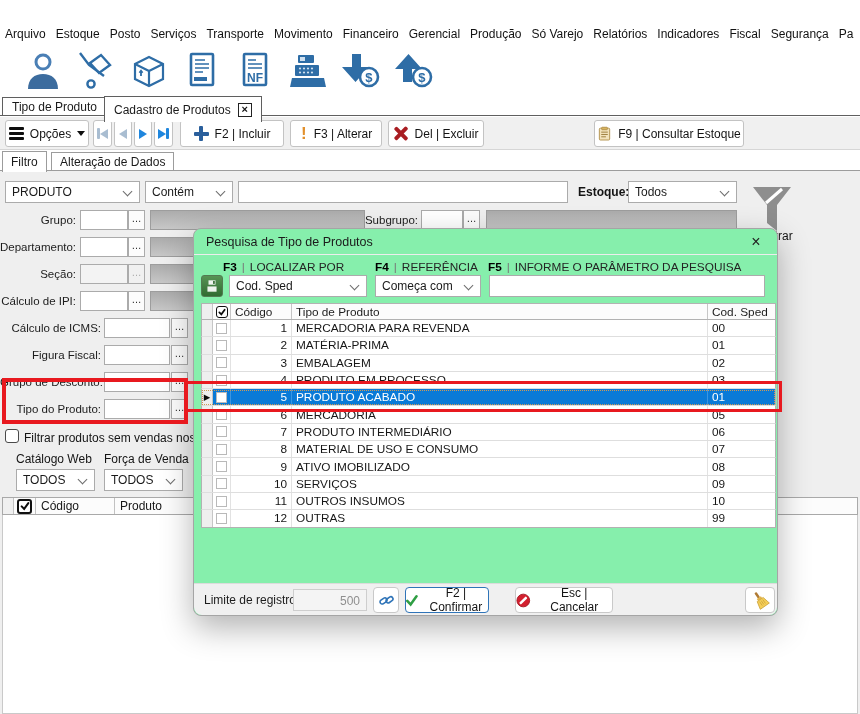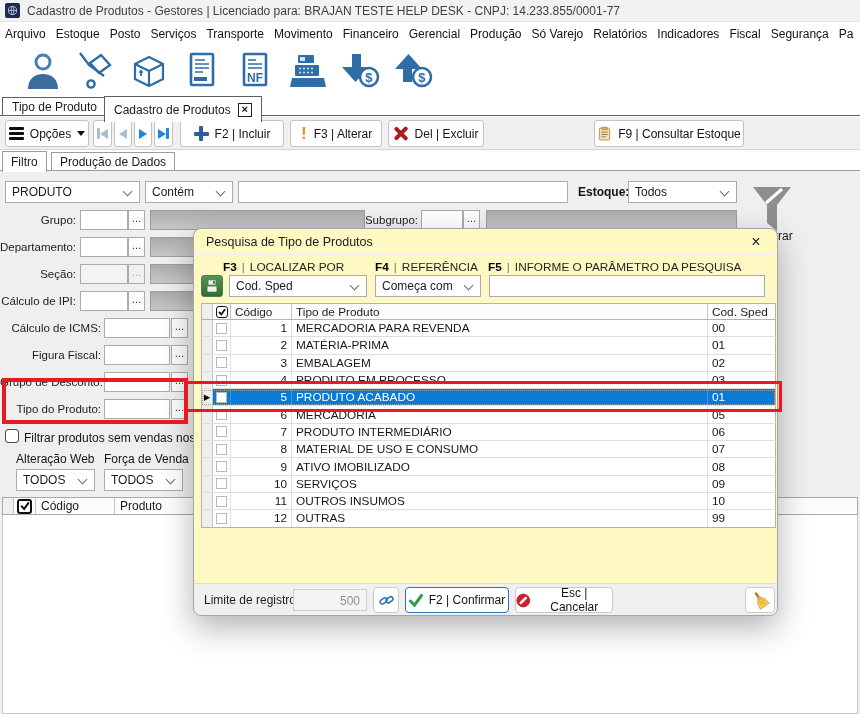--- a/index.html
+++ b/index.html
@@ -61,21 +61,21 @@
 .cb{position:absolute;width:14px;height:14px;border:1.5px solid #4a4a4a;border-radius:3px;background:#fff;cursor:pointer;}
 .bigchk{width:15px;height:15px;border:2px solid #101010;border-radius:3px;background:#fff;display:flex;align-items:center;justify-content:center;cursor:pointer;flex:none;}
 .funnel{position:absolute;left:752px;top:186px;width:40px;height:48px;cursor:pointer;}
 .rhead{position:absolute;top:497px;left:2px;width:856px;height:18px;background:#fcfcfc;border:1px solid #a9a9a9;display:flex;align-items:stretch;font-size:12px;color:#161616;}
 .rh-ind{width:11px;background:#f0f0f0;border-right:1px solid #c2c2c2;}
 .rh-chk{width:22px;display:flex;align-items:center;justify-content:center;border-right:1px solid #c2c2c2;}
 .rh-cod{width:79px;display:flex;align-items:center;padding-left:5px;border-right:1px solid #c2c2c2;}
 .rh-prod{flex:1;display:flex;align-items:center;padding-left:5px;}
 .rbody{position:absolute;top:515px;left:2px;width:856px;height:199px;background:#fff;border:1px solid #c9c9c9;border-top:none;}
 
-.dialog{position:absolute;left:193px;top:228px;width:585px;height:388px;background:#fef9c3;border:1px solid #a5a5a5;border-radius:8px;box-shadow:0 12px 32px rgba(0,0,0,.30);z-index:10;font-size:12px;}
+.dialog{position:absolute;left:193px;top:228px;width:585px;height:388px;background:#86efac;border:1px solid #a5a5a5;border-radius:8px;box-shadow:0 12px 32px rgba(0,0,0,.30);z-index:10;font-size:12px;}
 .dlg-titlebar{position:absolute;top:0;left:0;right:0;height:26px;border-bottom:1px solid #ededed;border-radius:8px 8px 0 0;}
 .dlg-title{position:absolute;left:12px;top:6px;font-size:12.5px;color:#1b1b1b;}
 .dlg-close{position:absolute;right:10px;top:3px;width:22px;height:20px;display:flex;align-items:center;justify-content:center;font-size:16px;color:#222;cursor:pointer;background:none;border:none;}
 .dlg-lab{position:absolute;top:31px;font-size:11.8px;color:#242424;white-space:nowrap;}
 .dlg-lab b{color:#000;}
 .pipe{margin:0 5px;color:#777;}
 .disk{position:absolute;left:7px;top:46px;width:22px;height:22px;border:1px solid #527a52;border-radius:3px;background:linear-gradient(180deg,#579355,#316b31);display:flex;align-items:center;justify-content:center;cursor:pointer;}
 .dtable{position:absolute;left:7px;top:74px;width:575px;}
 .dhead{display:flex;height:17px;border:1px solid #b2b2b2;background:#fcfcfc;font-size:11.8px;color:#1d1d1d;}
 .dhead>div{display:flex;align-items:center;}
@@ -104,29 +104,20 @@
 
 .ann{position:absolute;border:4px solid #e8191f;z-index:20;pointer-events:none;}
 #annA{left:2px;top:378px;width:186px;height:46px;}
 #annB{left:184px;top:381px;width:598px;height:31px;border-width:3px;}
 </style>
 </head>
 <body>
 
 <div class="screen">
 
-  <div class="titlebar">
-    <span class="app-icon">
-      <svg width="11" height="11" viewBox="0 0 10 10">
-          <circle cx="5" cy="5" r="3.7" fill="none" stroke="#c9d3e6" stroke-width=".8"></circle>
-          <path d="M1.3 5h7.4M5 1.3c1.6 1 1.6 6.4 0 7.4M5 1.3c-1.6 1-1.6 6.4 0 7.4" stroke="#c9d3e6" stroke-width=".7" fill="none"></path>
-        </svg>
-    </span>
-    <span class="title-text">Cadastro de Produtos - Gestores | Licenciado para: BRAJAN TESTE HELP DESK - CNPJ: 14.233.855/0001-77</span>
-  </div>
 
   <nav class="menubar" id="menubar">
       <span class="menu-item">Arquivo</span>
       <span class="menu-item">Estoque</span>
       <span class="menu-item">Posto</span>
       <span class="menu-item">Serviços</span>
       <span class="menu-item">Transporte</span>
       <span class="menu-item">Movimento</span>
       <span class="menu-item">Financeiro</span>
       <span class="menu-item">Gerencial</span>
@@ -268,21 +259,21 @@
         </span>
       <span>F9 | Consultar Estoque</span>
     </button>
   </div>
 
   <div class="subtabbar">
     <div class="stab active">
         <span>Filtro</span>
       </div>
     <div class="stab s2">
-        <span>Produção de Dados</span>
+        <span>Alteração de Dados</span>
       </div>
   </div>
 
   <div class="content"></div>
 
   <div class="select" style="left:5px;top:181px;width:135px">
       <span>PRODUTO</span>
       <i class="chev"></i>
     </div>
   <div class="select" style="left:145px;top:181px;width:88px">
@@ -349,21 +340,21 @@
   </div>
   <div class="lrow" style="top:399px">
     <span class="flabel" style="left:0;width:101px">Tipo do Produto:</span>
     <span class="fin" style="left:104px;width:66px"></span>
     <span class="dots" style="left:171px">…</span>
   </div>
 
   <span class="cb" style="left:5px;top:429px"></span>
   <span class="plabel" style="left:24px;top:431px">Filtrar produtos sem vendas nos</span>
 
-  <span class="plabel" style="left:16px;top:452px">Alteração Web</span>
+  <span class="plabel" style="left:16px;top:452px">Catálogo Web</span>
   <span class="plabel" style="left:104px;top:452px">Força de Venda</span>
   <div class="select" style="left:16px;top:469px;width:79px">
       <span>TODOS</span>
       <i class="chev"></i>
     </div>
   <div class="select" style="left:104px;top:469px;width:79px">
       <span>TODOS</span>
       <i class="chev"></i>
     </div>
 
@@ -535,21 +526,21 @@
 
     <div class="dfoot">
       <span class="df-label">Limite de registros:</span>
       <div class="df-limit">500</div>
       <button class="fbtn" style="left:179px;width:26px">
         <svg width="15" height="15" viewBox="0 0 16 16" fill="none" stroke="#2f74b8" stroke-width="1.7">
             <rect x="0.8" y="6.2" width="8" height="4.6" rx="2.3" transform="rotate(-35 4.8 8.5)"></rect>
             <rect x="7.2" y="5" width="8" height="4.6" rx="2.3" transform="rotate(-35 11.2 7.3)"></rect>
           </svg>
       </button>
-      <button class="fbtn primary" style="left:211px;width:104px">
+      <button class="fbtn primary" style="left:211px;width:84px">
         <svg width="14" height="13" viewBox="0 0 14 13">
             <path d="M1.5 7l4 4.2L12.5 1.5" stroke="#2f9e44" stroke-width="3" fill="none" stroke-linecap="round"></path>
           </svg>
         <span>F2 | Confirmar</span>
       </button>
       <button class="fbtn" style="left:321px;width:98px">
         <svg width="15" height="15" viewBox="0 0 16 16">
             <circle cx="8" cy="8" r="7" fill="#d3202f" stroke="#a51823" stroke-width="1"></circle>
             <rect x="2.8" y="6.6" width="10.4" height="2.8" rx="1" fill="#fff" transform="rotate(-45 8 8)"></rect>
           </svg>

